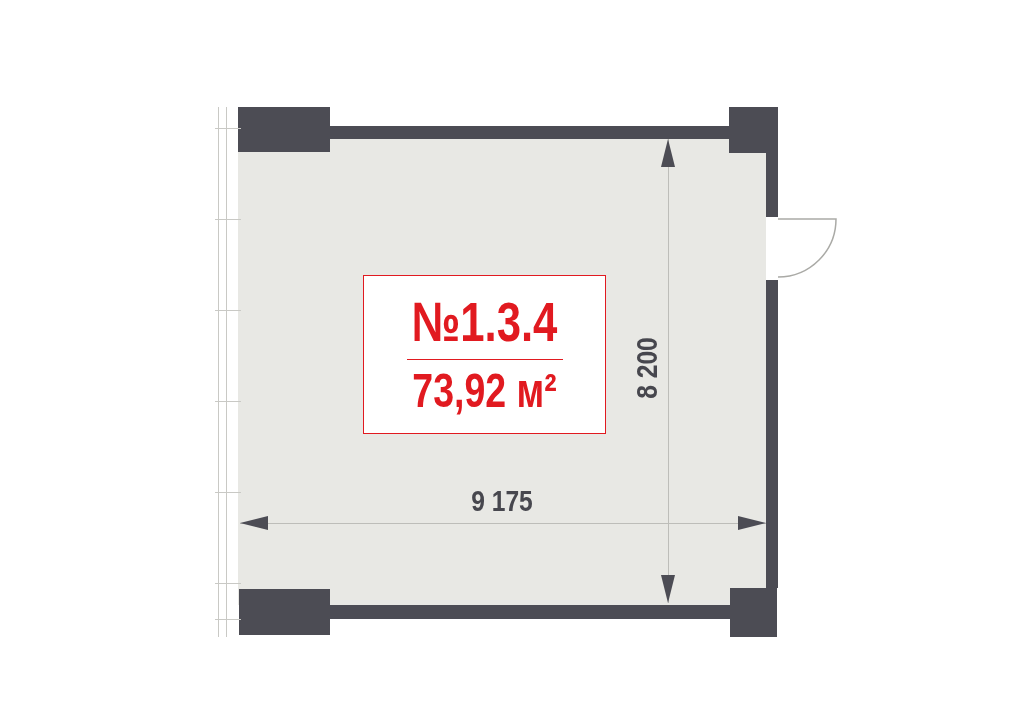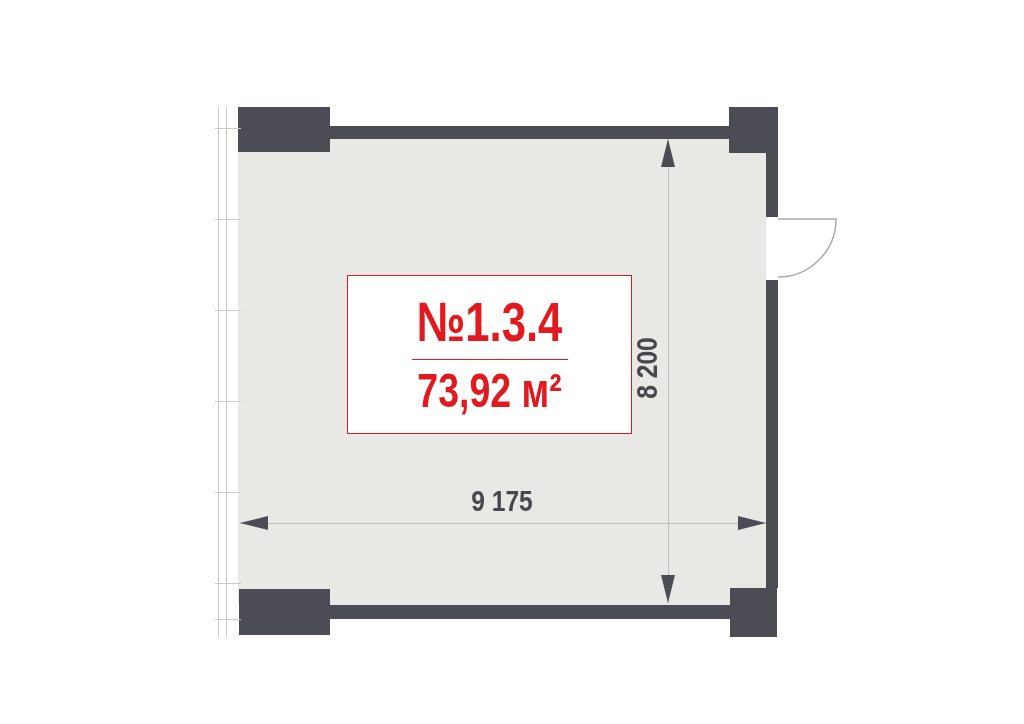--- a/index.html
+++ b/index.html
@@ -40,21 +40,21 @@
   .arrow-right{left:738px;top:516px;border-top:7px solid transparent;border-bottom:7px solid transparent;border-left:28px solid var(--wall);}
   .dim-label{
     color:var(--dimension-text);font-weight:700;font-size:30px;white-space:nowrap;
     letter-spacing:0px;line-height:1;
   }
   .dim-label-v{left:647px;top:368px;transform:translate(-50%,-50%) rotate(-90deg) scaleX(0.82);}
   .dim-label-h{left:502px;top:501px;transform:translate(-50%,-50%) scaleX(0.82);}
   .door-svg{left:778px;top:217px;width:62px;height:64px;overflow:visible;}
   .door-svg path{stroke:var(--door-line);stroke-width:1.5;}
   .unit-label-box{
-    left:347px;top:275px;width:285px;height:159px;background:#fff;
+    left:363px;top:275px;width:243px;height:159px;background:#fff;
     border:1px solid var(--accent-red);box-sizing:border-box;
     display:flex;flex-direction:column;align-items:center;justify-content:center;
   }
   .unit-number{
     color:var(--accent-red);font-weight:700;font-size:56px;line-height:1;
     transform:scaleX(0.78);white-space:nowrap;
   }
   .label-divider{width:156px;height:1px;background:var(--accent-red);margin:9px 0 7px 0;}
   .unit-area{
     color:var(--accent-red);font-weight:700;font-size:48px;line-height:1;

